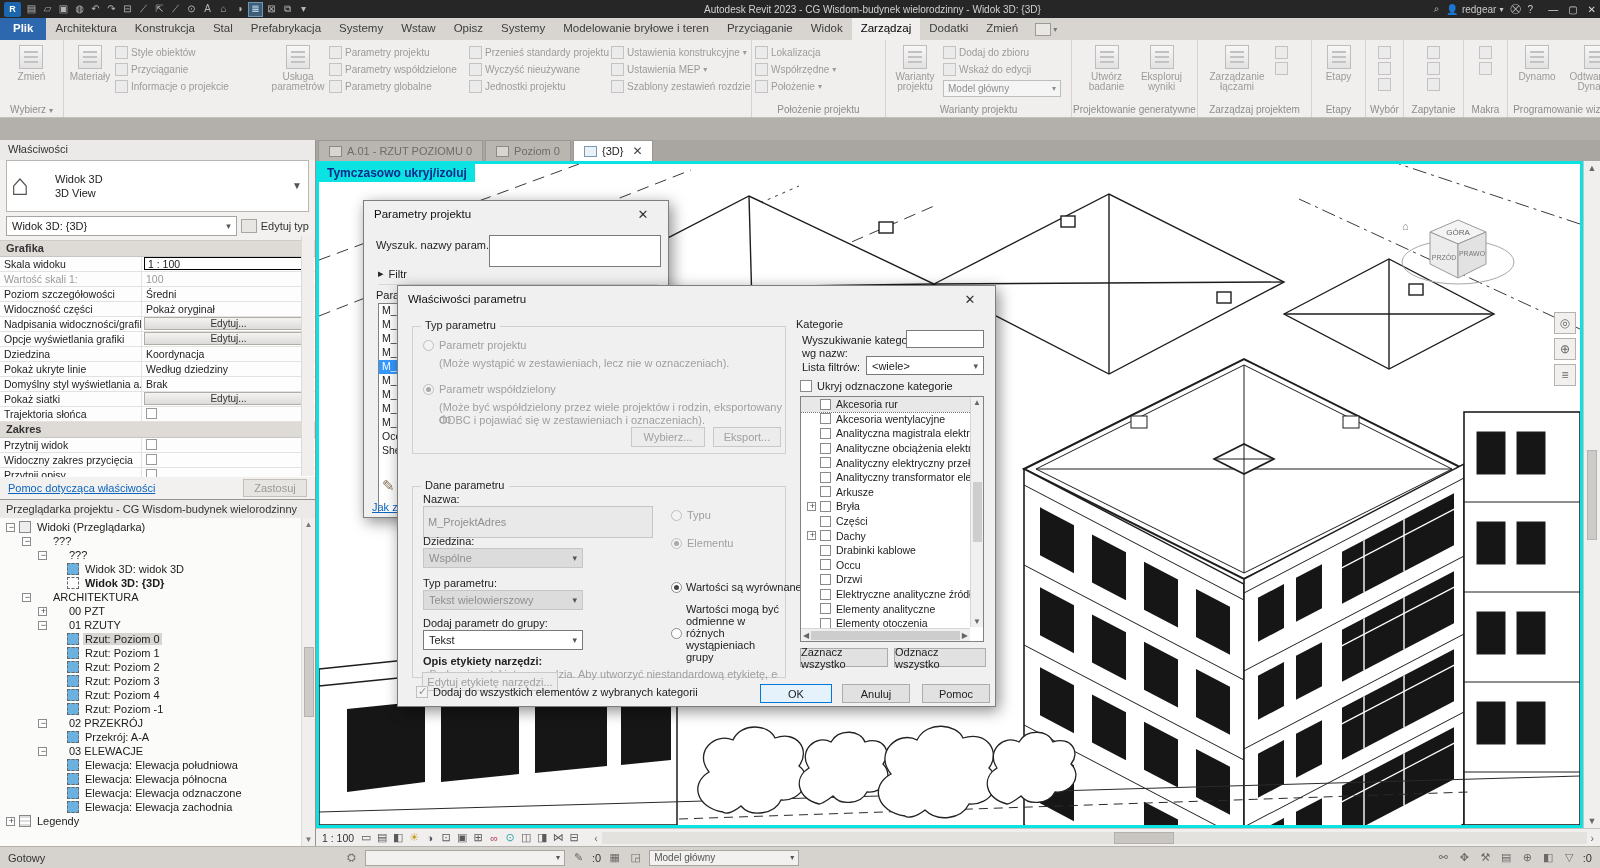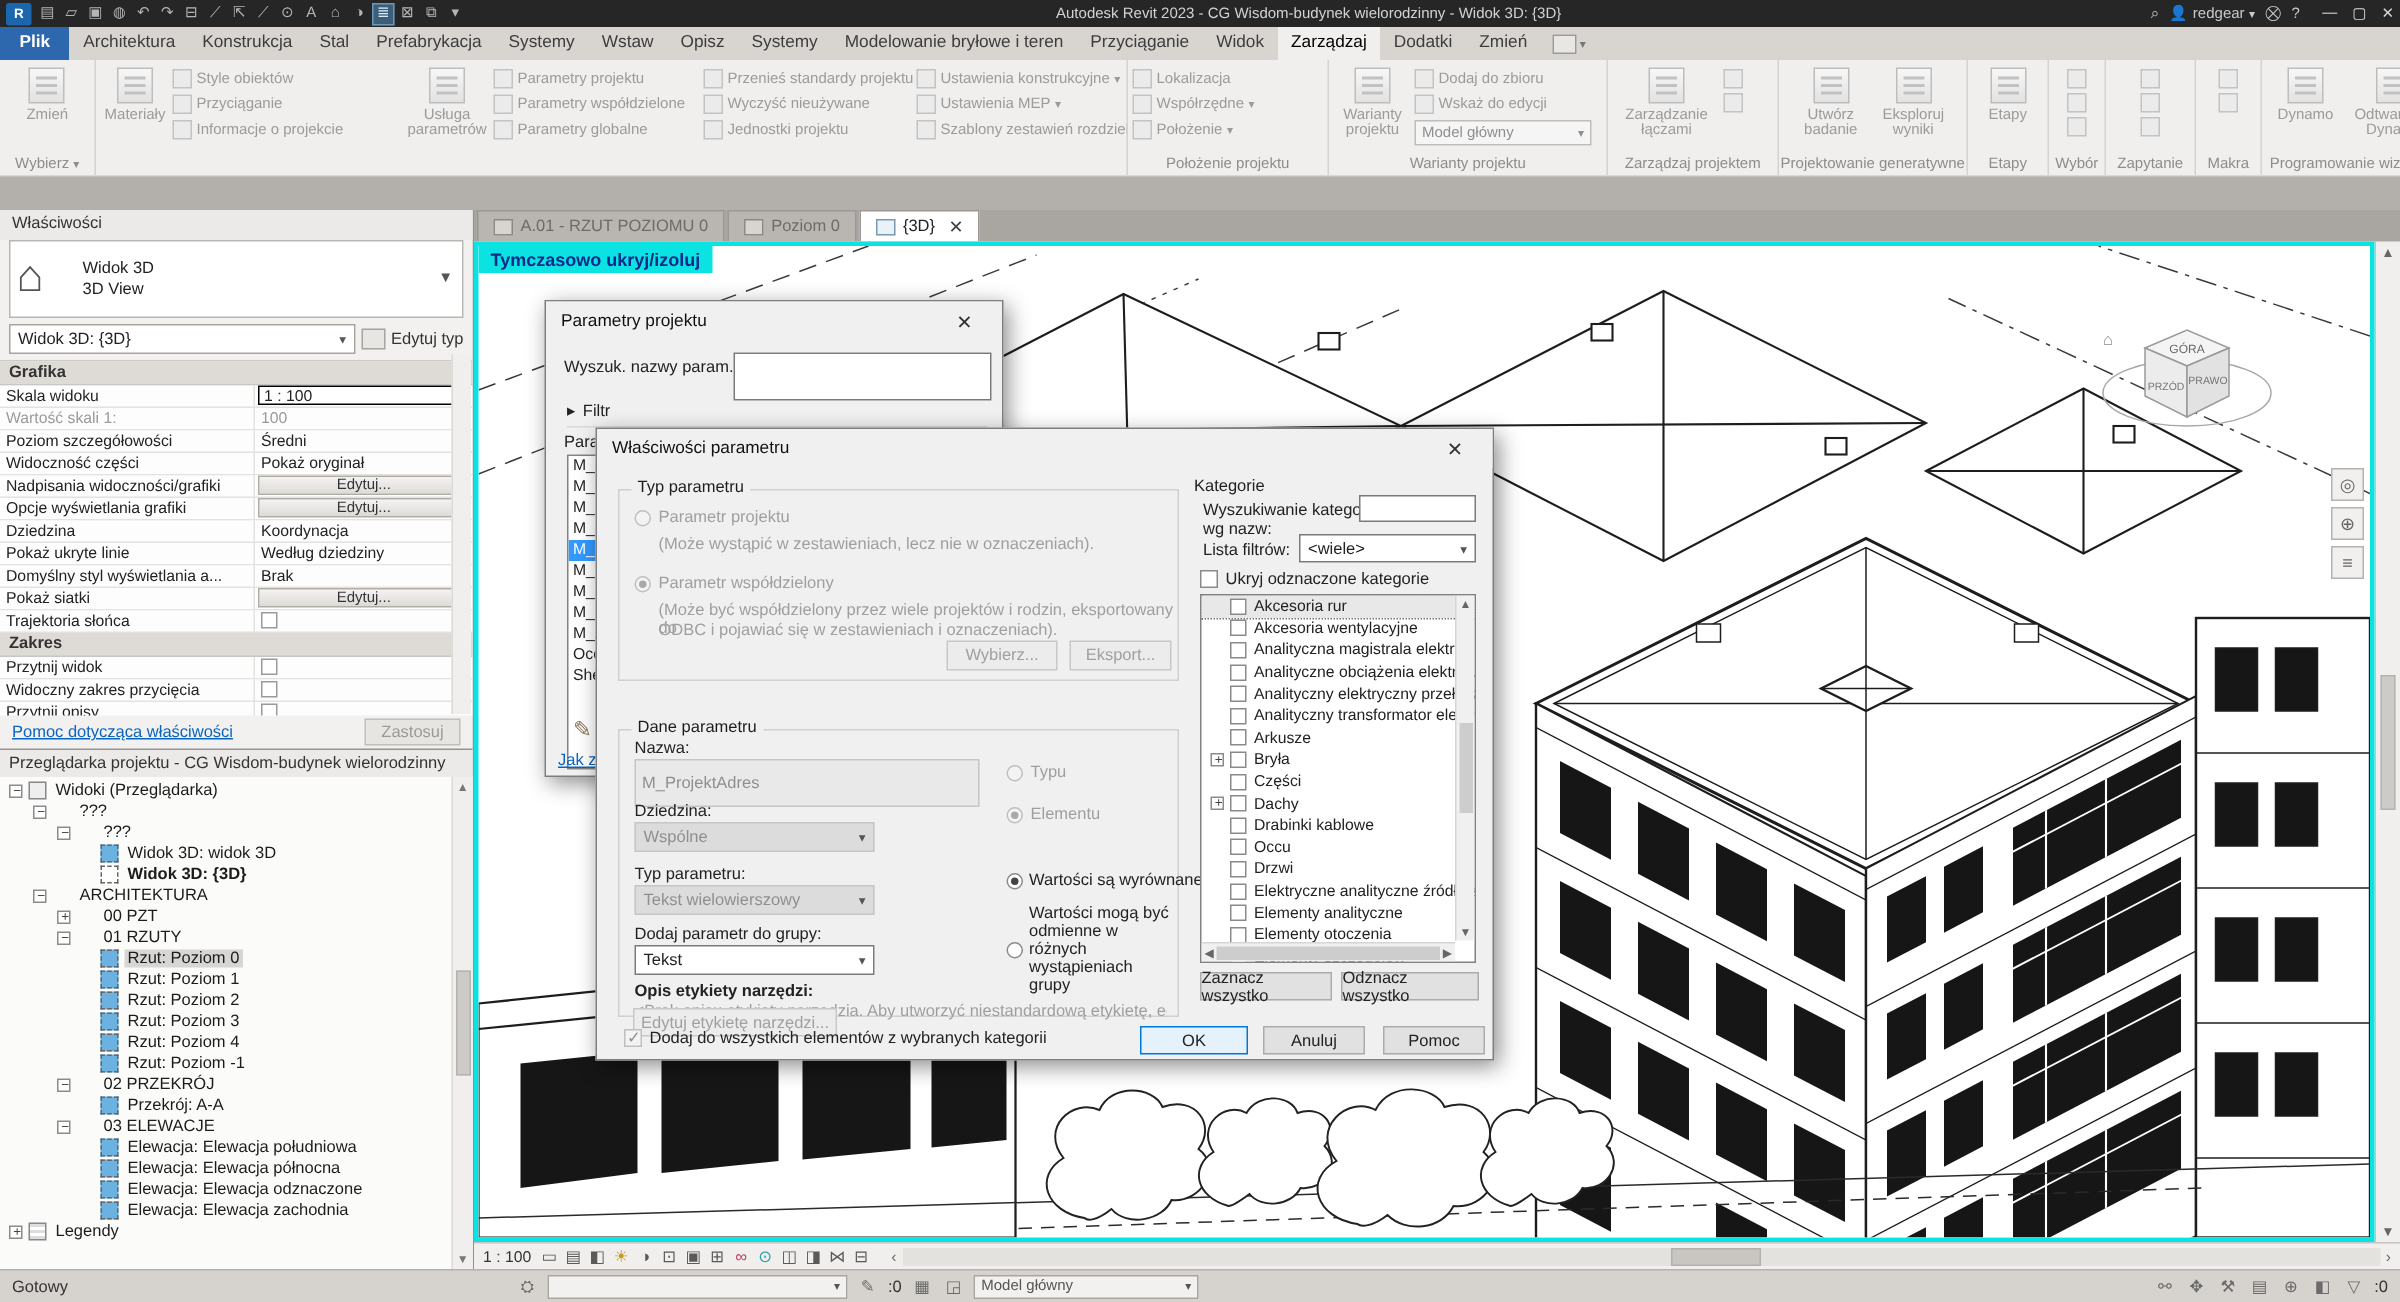--- a/index.html
+++ b/index.html
@@ -54,21 +54,21 @@
 .sel-text{flex:1;line-height:14px;color:#222}
 .sel-dd{color:#555;font-size:10px;padding-right:2px}
 .combo-row{display:flex;align-items:center;gap:4px;padding:4px 6px}
 .type-combo{flex:1;height:20px;border:1px solid #a8a5a1;background:#fff;display:flex;align-items:center;justify-content:space-between;padding:0 5px}
 .etbtn{display:flex;align-items:center;gap:3px;color:#333}
 .et-ic{width:16px;height:14px;border:1px solid #a8a5a1;background:#e8e6e3}
 .grid{overflow:hidden;height:238px;border-top:1px solid #cfccc8}
 .sect{height:16px;background:#dedbd7;display:flex;align-items:center;justify-content:space-between;padding:0 6px;font-weight:bold;color:#333;border-bottom:1px solid #c9c6c2}
 .sect .ch{font-weight:normal;color:#666;font-size:9px}
 .prop-row{display:flex;height:15px;border-bottom:1px solid #e4e2df;background:#fdfdfd}
-.prop-label{width:170px;padding:1px 4px;color:#222;white-space:nowrap;overflow:hidden;border-right:1px solid #e4e2df;font-size:10.5px}
+.prop-label{width:142px;padding:1px 4px;color:#222;white-space:nowrap;overflow:hidden;border-right:1px solid #e4e2df;font-size:10.5px}
 .prop-value{flex:1;position:relative;padding:0 2px;display:flex;align-items:center;font-size:10.5px}
 .pv-text{padding-left:2px}
 .pv-gray{color:#9a9a9a;padding-left:2px}
 .pv-input{flex:1;border:1px solid #000;background:#fff;height:13px;line-height:12px;padding-left:3px}
 .pv-btn{flex:1;height:13px;font-size:10px;border:1px solid #b0ada9;background:linear-gradient(#f4f3f2,#dddbd8);color:#333}
 .pv-check{width:11px;height:11px;border:1px solid #9a9a9a;background:#fff;margin-left:2px}
 .t-gray .prop-label{color:#9a9a9a}
 .props-foot{flex:1;display:flex;align-items:center;justify-content:space-between;padding:2px 8px}
 .plink{color:#0a64c0;text-decoration:underline}
 .apply{width:64px;height:18px;border:1px solid #c3c0bc;background:#e7e5e2;color:#9a9a9a;text-align:center;line-height:16px}
@@ -361,49 +361,49 @@
             </div>
           <div class="rcombo">
               <span>Model główny</span>
               <span style="font-size:8px">▾</span>
             </div>
         </div>
       </div>
       <div class="rlabel">Warianty projektu</div>
     </div>
 
+    <div class="rpanel" style="width:126px">
+      <div class="rbody" style="justify-content:center">
+        <div class="bigbtn" style="width:52px">
+          <span class="bigicon"></span>
+          <span>Utwórz</span>
+            <span>badanie</span>
+        </div>
+        <div class="bigbtn" style="width:54px">
+          <span class="bigicon"></span>
+          <span>Eksploruj</span>
+            <span>wyniki</span>
+        </div>
+      </div>
+      <div class="rlabel">Projektowanie generatywne</div>
+    </div>
+
     <div class="rpanel" style="width:114px">
       <div class="rbody">
         <div class="bigbtn" style="width:72px">
           <span class="bigicon"></span>
           <span>Zarządzanie</span>
             <span>łączami</span>
         </div>
         <div class="iconcol">
           <span class="smicon"></span>
           <span class="smicon"></span>
         </div>
       </div>
       <div class="rlabel">Zarządzaj projektem</div>
-    </div>
-
-    <div class="rpanel" style="width:126px">
-      <div class="rbody" style="justify-content:center">
-        <div class="bigbtn" style="width:52px">
-          <span class="bigicon"></span>
-          <span>Utwórz</span>
-            <span>badanie</span>
-        </div>
-        <div class="bigbtn" style="width:54px">
-          <span class="bigicon"></span>
-          <span>Eksploruj</span>
-            <span>wyniki</span>
-        </div>
-      </div>
-      <div class="rlabel">Projektowanie generatywne</div>
     </div>
 
     <div class="rpanel" style="width:54px">
       <div class="rbody" style="justify-content:center">
         <div class="bigbtn" style="width:44px">
           <span class="bigicon"></span>
           <span>Etapy</span>
         </div>
       </div>
       <div class="rlabel">Etapy</div>

